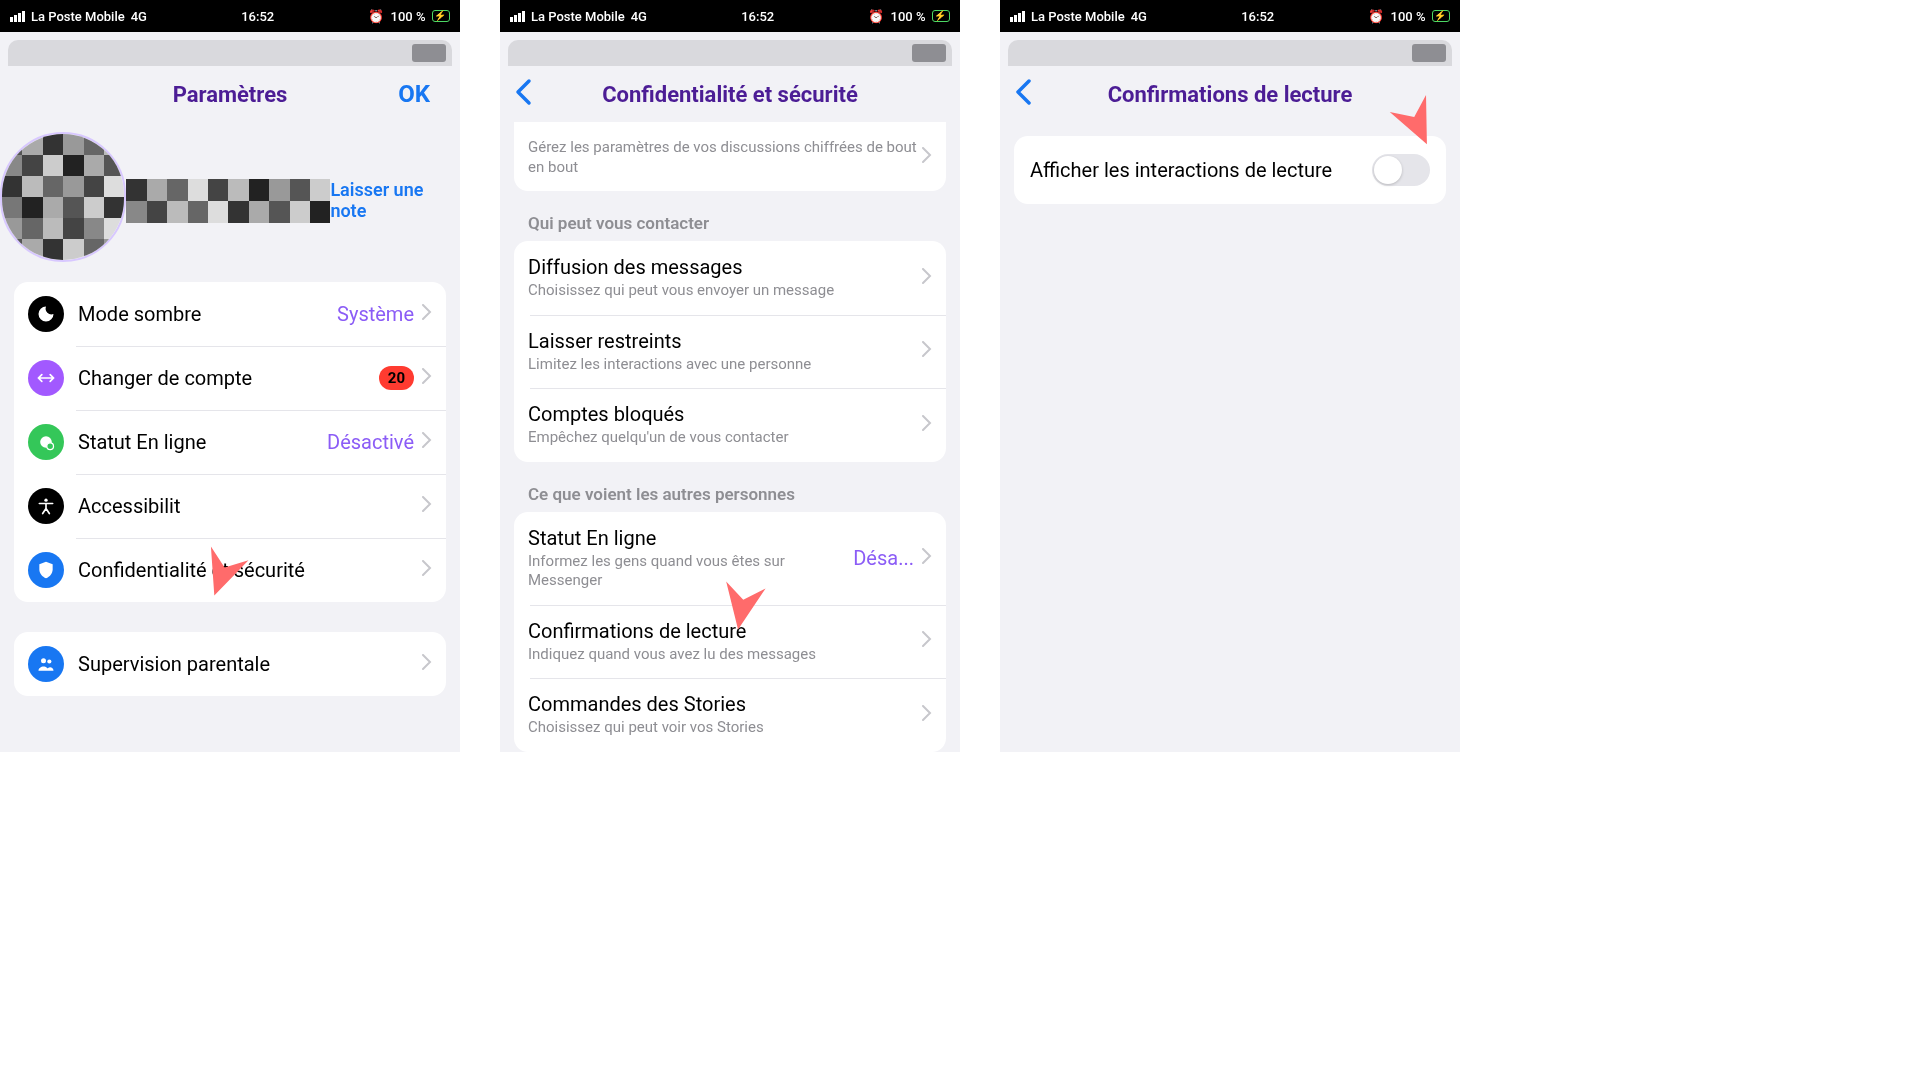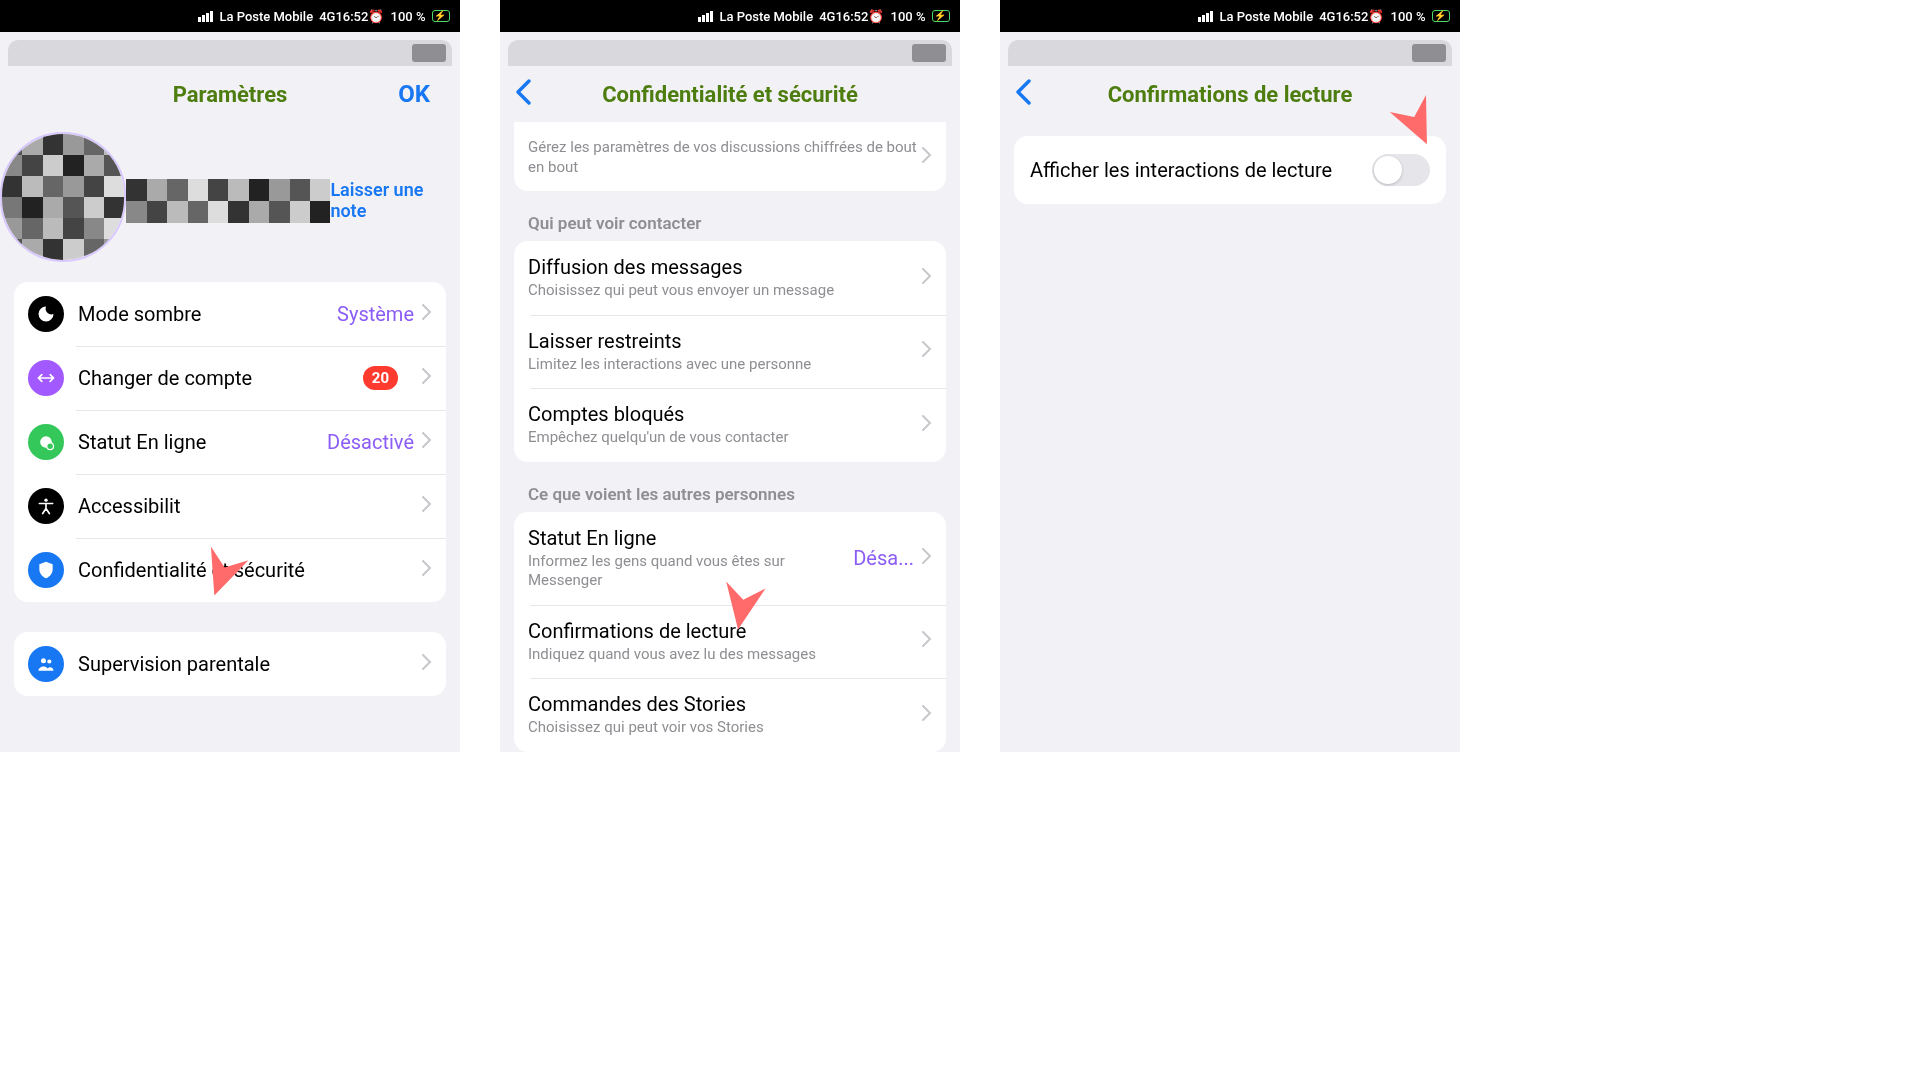--- a/index.html
+++ b/index.html
@@ -1,49 +1,49 @@
 <!DOCTYPE html>
 <html><head>
 <meta charset="utf-8">
 <style>
 * { margin: 0; padding: 0; box-sizing: border-box; font-family: -apple-system, BlinkMacSystemFont, "Segoe UI", Roboto, Helvetica, Arial, sans-serif; }
 body { background: #fff; display: flex; justify-content: center; align-items: flex-start; padding: 0; }
 .triptych { display: flex; gap: 40px; width: 1920px; }
 .phone { width: 460px; background: #f2f2f6; border-radius: 0; overflow: hidden; position: relative; }
-.status-bar { background: #000; color: #fff; height: 24px; display: flex; align-items: center; justify-content: flex-end; padding: 16px 10px; font-size: 13px; font-weight: 500; }
+.status-bar { background: #000; color: #fff; height: 24px; display: flex; align-items: center; justify-content: space-between; padding: 16px 10px; font-size: 13px; font-weight: 500; }
 .status-left, .status-right { display: flex; align-items: center; gap: 6px; }
 .signal-bars { display: inline-flex; align-items: flex-end; gap: 1px; }
 .signal-bars span { width: 3px; background: #fff; display: inline-block; }
 .signal-bars span:nth-child(1){height:5px;} .signal-bars span:nth-child(2){height:7px;} .signal-bars span:nth-child(3){height:9px;} .signal-bars span:nth-child(4){height:11px;}
 .battery-pill { display: inline-flex; align-items: center; border: 1px solid #4cd964; border-radius: 3px; padding: 0 2px; height: 12px; }
 .battery-pill .bolt { color:#4cd964; font-size:10px; line-height:1; }
 .top-grey { background: #d9d9dd; height: 26px; margin: 8px 8px 0; border-radius: 10px 10px 0 0; position:relative; }
 .top-grey::after{content:"";position:absolute;right:6px;top:4px;width:34px;height:18px;background:#8e8e93;border-radius:3px;}
 .header { display: flex; align-items: center; justify-content: center; position: relative; height: 56px; }
-.header .title { font-size: 22px; font-weight: 700; color:#4d7c0f; text-align:left; }
+.header .title { font-size: 22px; font-weight: 700; color:#4c1d95; text-align:left; }
 .header .ok { position: absolute; right: 30px; color: #1877f2; font-weight: 700; font-size: 24px; }
 .header .back { position: absolute; left: 14px; color: #1877f2; }
 .profile-block { display: flex; flex-direction: row; align-items: center; padding: 10px 0 6px; }
 .avatar { width: 130px; height: 130px; border-radius: 65px; overflow: hidden; display: grid; grid-template-columns: repeat(6,1fr); grid-template-rows: repeat(6,1fr); border: 2px solid #d8c8ff; }
 .avatar div{background:#888;} 
 .name-blur { width: 210px; height: 44px; margin-top: 8px; display: grid; grid-template-columns: repeat(10,1fr); grid-template-rows: repeat(2,1fr); }
 .name-blur div{background:#888;}
 .note-link { color: #1877f2; font-size: 18px; font-weight: 600; margin-top: 6px; }
 .group { background: #fff; margin: 14px 14px 0; border-radius: 14px; overflow: hidden; }
 .row { display: flex; align-items: center; padding: 14px 14px; position: relative; min-height: 56px; }
 .row + .row::before { content:""; position:absolute; top:0; left: 62px; right:0; height:1px; background:#e5e5ea;}
 .row.noicon + .row.noicon::before { left: 16px; }
 .row-icon { width: 36px; height: 36px; border-radius: 18px; display: flex; align-items: center; justify-content: center; margin-right: 14px; flex-shrink: 0; }
 .row-icon svg { width: 20px; height: 20px; fill: #fff; }
 .row-main { flex: 1; display: flex; flex-direction: column; }
 .row-title { font-size: 20px; color:#000; }
 .row-sub { font-size: 15px; color:#8e8e93; margin-top: 2px; line-height:1.3; }
 .row-value { font-size: 20px; color:#8b5cf6; margin-right: 8px; }
 .chev { color:#c7c7cc; }
-.badge { background:#ff3b30; color:#ffffff; border-radius: 12px; font-size: 15px; font-weight:700; padding: 3px 9px; margin-right:24px; }
+.badge { background:#ff3b30; color:#000000; border-radius: 12px; font-size: 15px; font-weight:700; padding: 3px 9px; margin-right:8px; }
 .section-header { color:#8e8e93; font-size: 17px; font-weight:600; padding: 22px 28px 8px; }
 .section-footer { color:#8e8e93; font-size: 16px; padding: 12px 22px; line-height:1.4; }
 .toggle { width: 58px; height: 32px; background:#e5e5ea; border-radius: 16px; position: relative; }
 .toggle .knob { position:absolute; top:2px; left:2px; width:28px; height:28px; background:#fff; border-radius:14px; box-shadow:0 1px 3px rgba(0,0,0,.2); }
 .arrow { position:absolute; width:80px; height:100px; pointer-events:none; z-index:10; }
 .arrow svg { width:100%; height:100%; }
 .arrow.a1 { top: 508px; left: 188px; }
 .arrow.a2 { top: 540px; left: 205px; }
 .arrow.a3 { top: 58px; left: 370px; }
 .ic-black{background:#000;} .ic-purple{background:#a259ff;} .ic-green{background:#34c759;} .ic-blue{background:#1877f2;}
@@ -277,21 +277,21 @@
       <div class="row noicon">
         <div class="row-main">
           <div class="row-sub">Gérez les paramètres de vos discussions chiffrées de bout en bout</div>
         </div>
         <span class="chev"><svg width="10" height="16" viewBox="0 0 10 16">
               <path d="M1 1l7 7-7 7" stroke="#c7c7cc" stroke-width="2" fill="none" stroke-linecap="round"></path>
             </svg></span>
       </div>
     </div>
 
-    <div class="section-header">Qui peut voir contacter</div>
+    <div class="section-header">Qui peut vous contacter</div>
     <div class="group" style="margin-top:0">
       <div class="row noicon">
         <div class="row-main">
           <div class="row-title">Diffusion des messages</div>
           <div class="row-sub">Choisissez qui peut vous envoyer un message</div>
         </div>
         <span class="chev"><svg width="10" height="16" viewBox="0 0 10 16">
               <path d="M1 1l7 7-7 7" stroke="#c7c7cc" stroke-width="2" fill="none" stroke-linecap="round"></path>
             </svg></span>
       </div>

